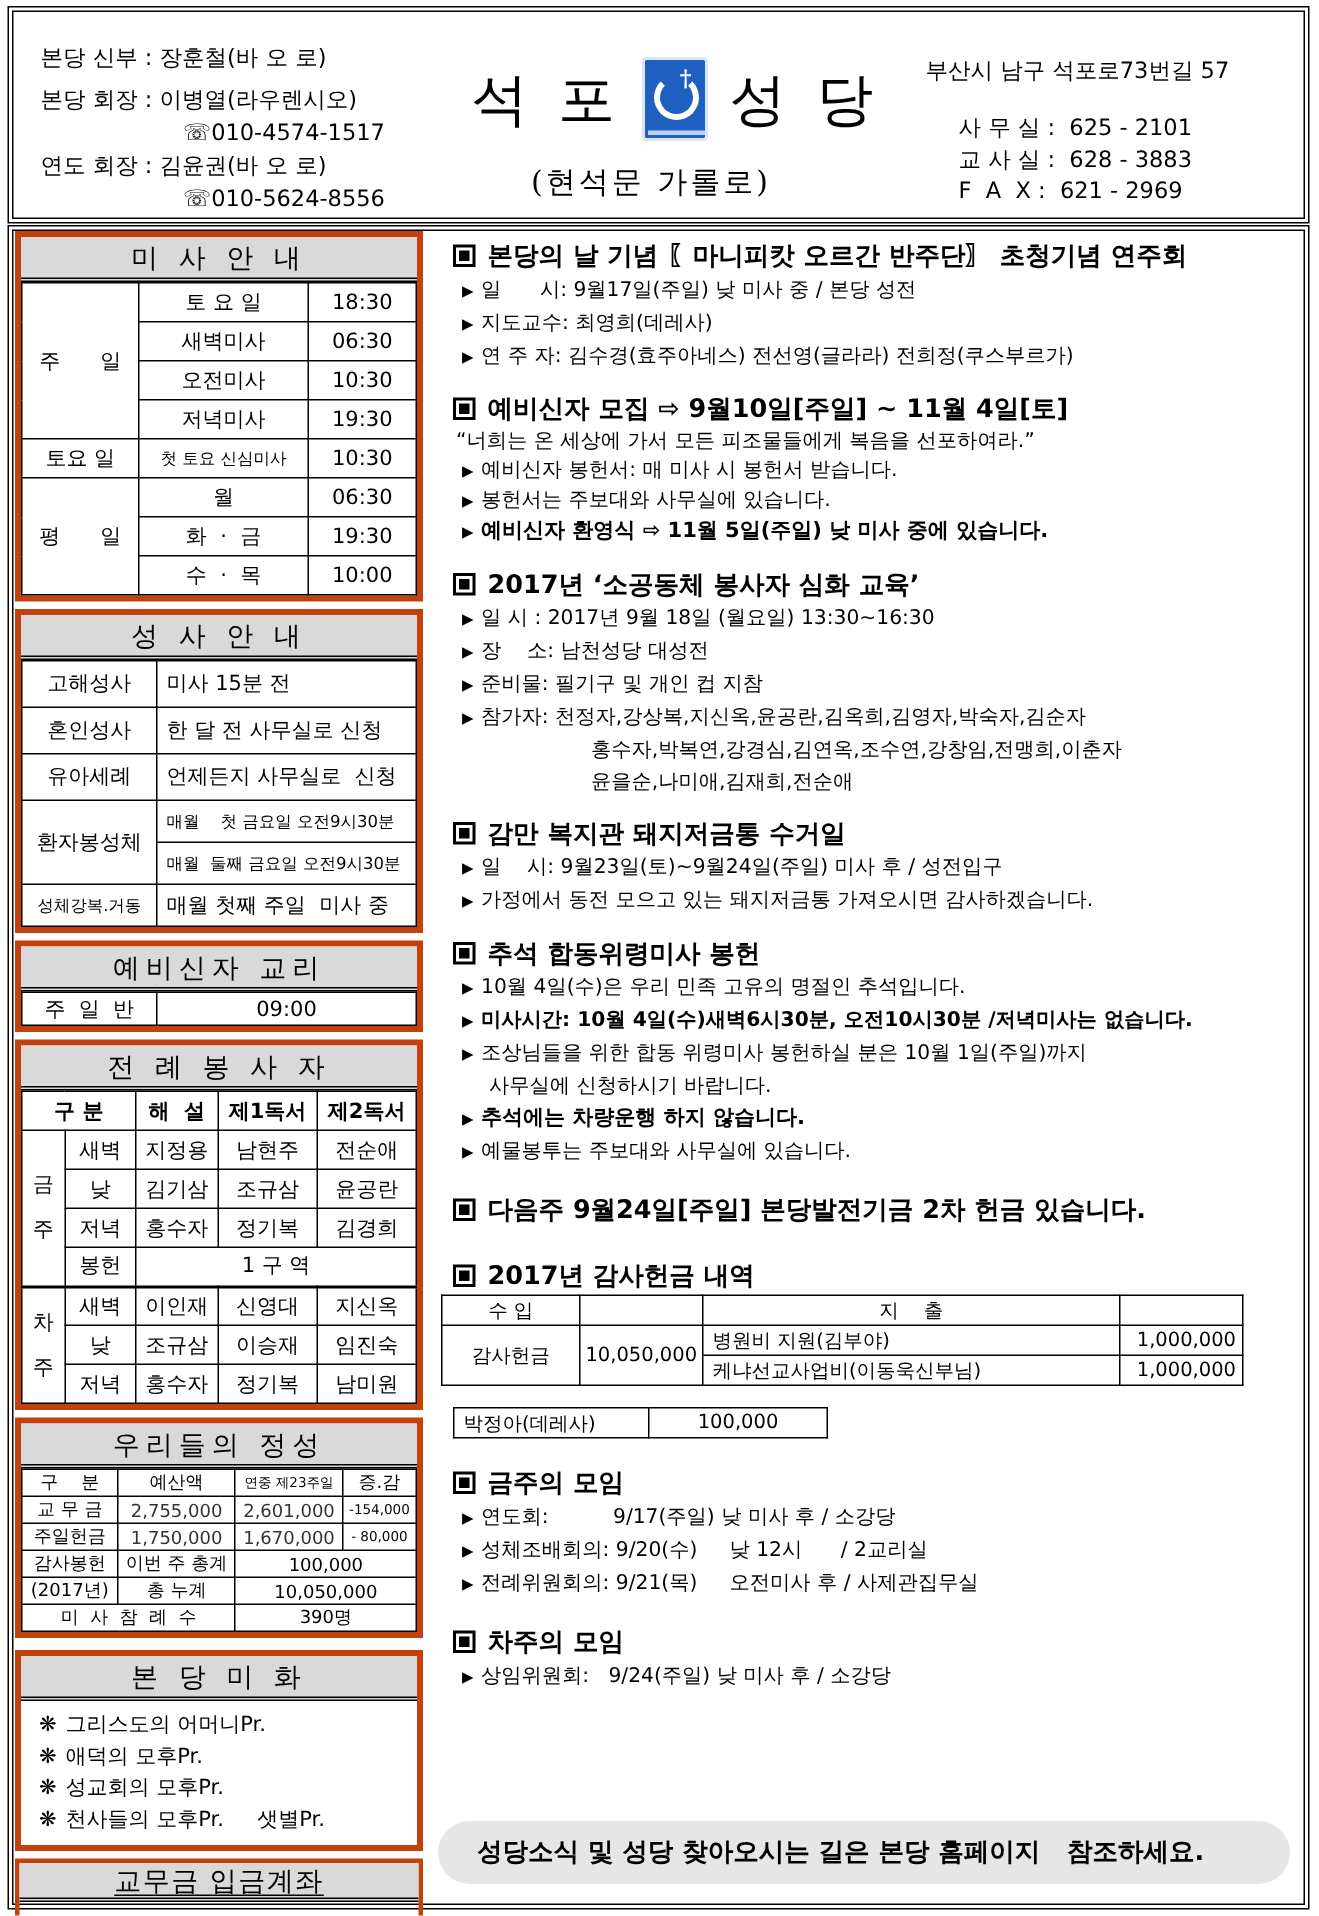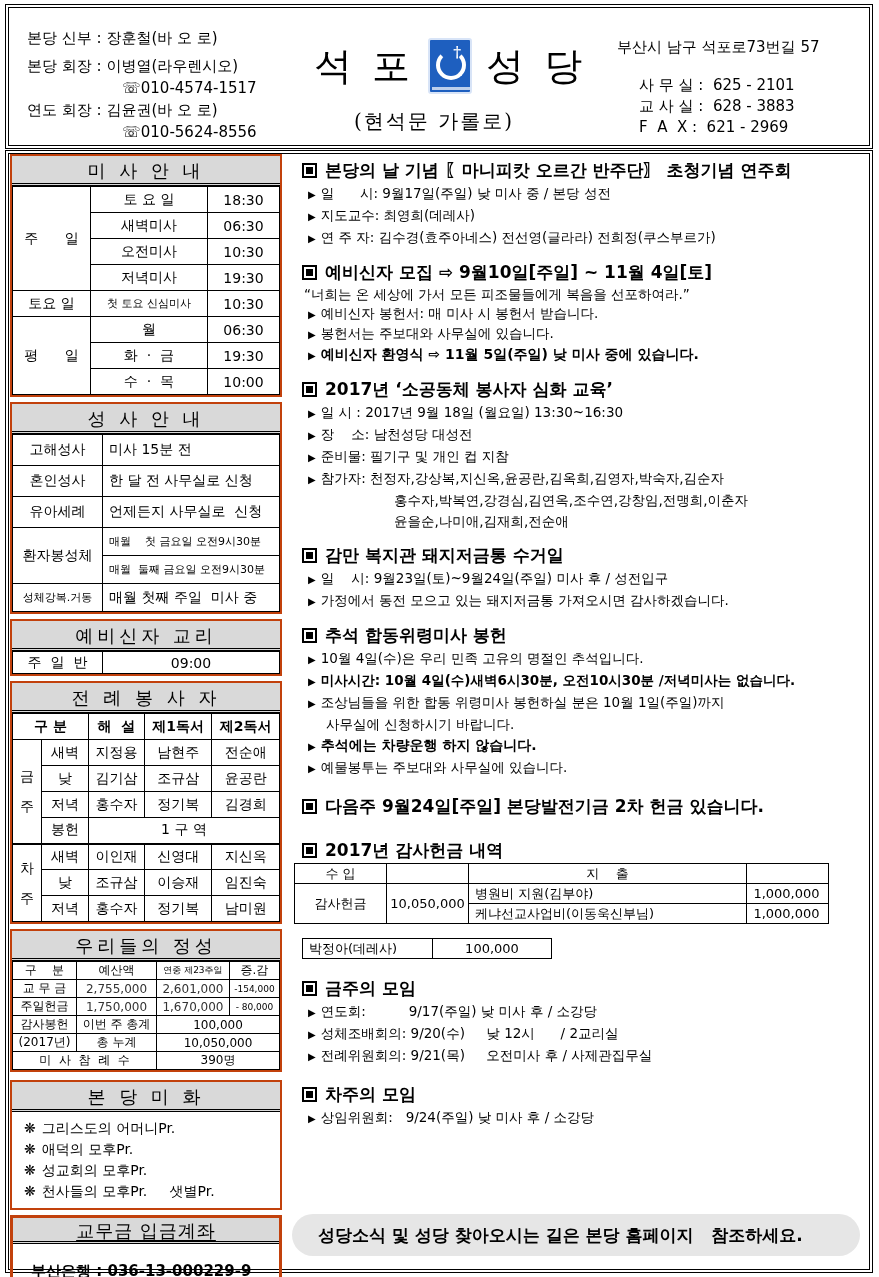--- a/index.html
+++ b/index.html
@@ -19,29 +19,29 @@
   .subtitle { position: absolute; left: 345px; top: 100px; font-family: "DejaVu Serif", serif; font-size: 20px; letter-spacing: 2px; }
   .hdr-right { position: absolute; left: 608px; top: 30px; font-size: 15px; }
   .hdr-right .addr { margin-bottom: 18px; }
   .hdr-right .contact { padding-left: 22px; line-height: 21px; white-space: pre; font-size: 15px; }
 
   
   .frame { position: absolute; left: 3px; top: 146px; width: 868px; height: 1123px; border: 4px double #000; }
 
   
   .side { position: absolute; left: 8px; top: 150px; width: 272px; }
-  .box { border: 2px solid #c2410c; margin-bottom: 5px; }
+  .box { border: 4px solid #c2410c; margin-bottom: 5px; }
   .box-title { background: #d9d9d9; text-align: center; font-size: 18px; height: 30px; line-height: 30px; border-bottom: 3px double #000; letter-spacing: 4px; }
   table { border-collapse: collapse; width: 100%; }
   td, th { border: 1px solid #000; font-size: 14px; text-align: center; font-weight: normal; height: 26px; padding: 0 2px; white-space: nowrap; }
   .mass td { height: 26px; font-size: 14px; }
   .sm { font-size: 11px !important; }
   .xs { font-size: 9px !important; }
   .left { text-align: left; padding-left: 6px; }
-  .right { text-align: center; padding-right: 4px; }
+  .right { text-align: right; padding-right: 4px; }
   .serv th { font-weight: bold; font-size: 14px; }
   .serv td { height: 26px; }
   .donate td { height: 17px; font-size: 12px; }
   .donate .num { color: #333; }
   .list { padding: 6px 12px; font-size: 14px; line-height: 21px; }
   .list .star { margin-right: 6px; }
   .acct { padding: 16px 18px; font-size: 15px; line-height: 22px; font-weight: bold; }
   .acct-title { text-decoration: underline; text-underline-offset: 3px; }
 
   

